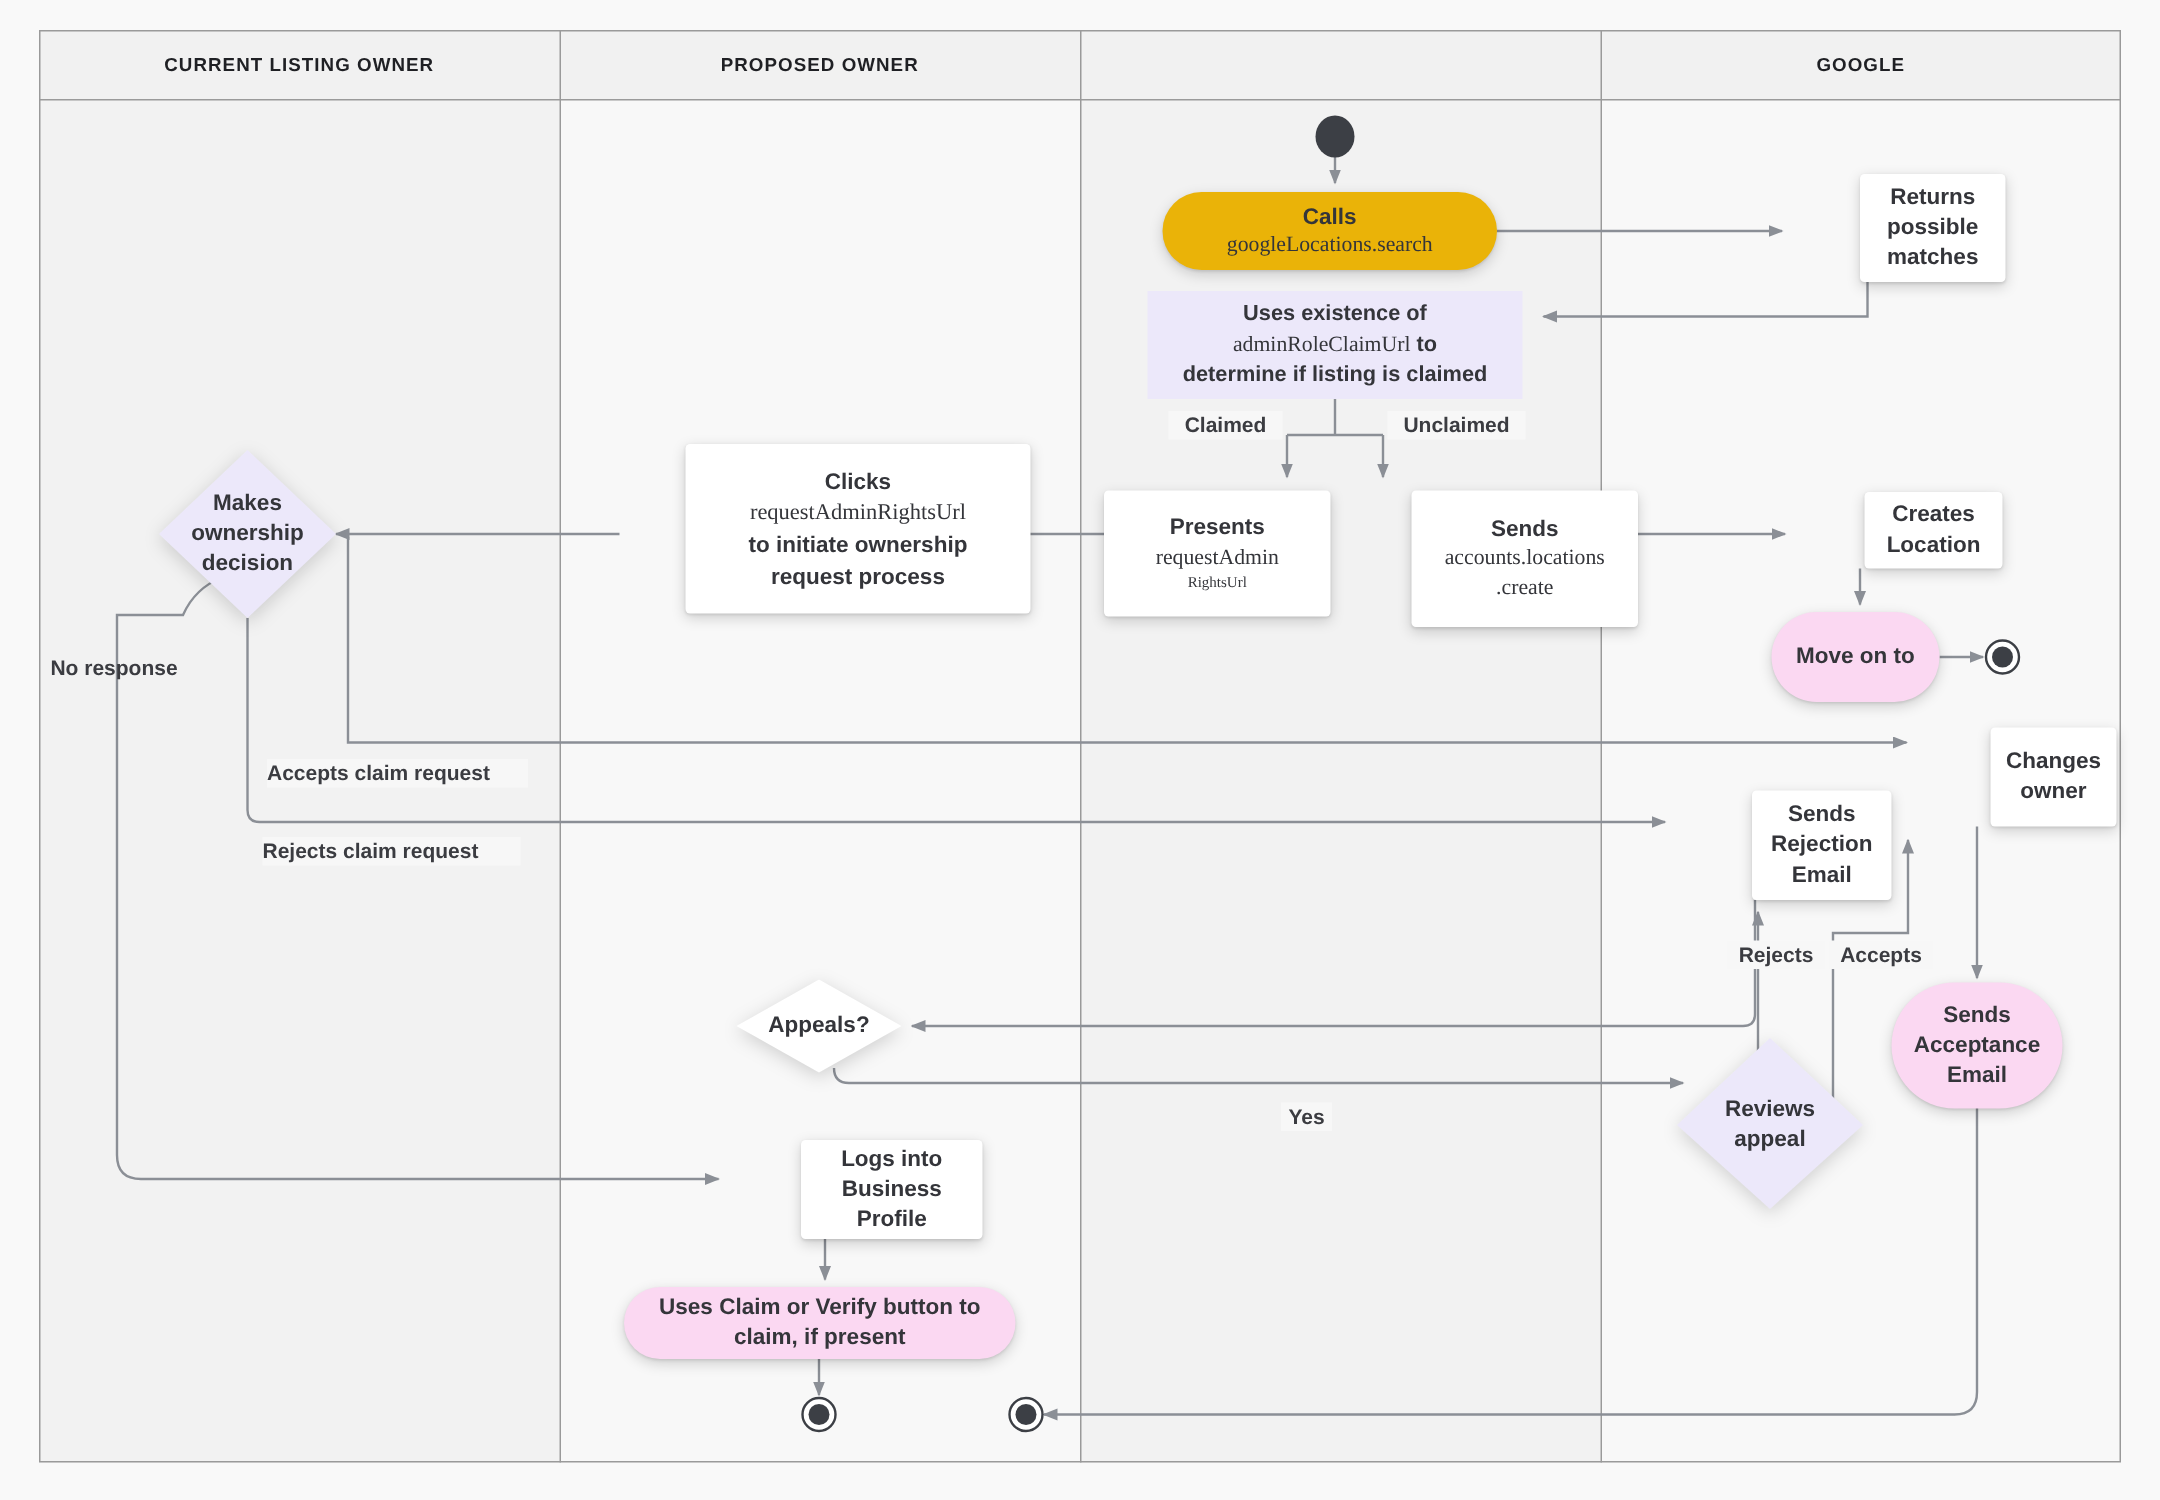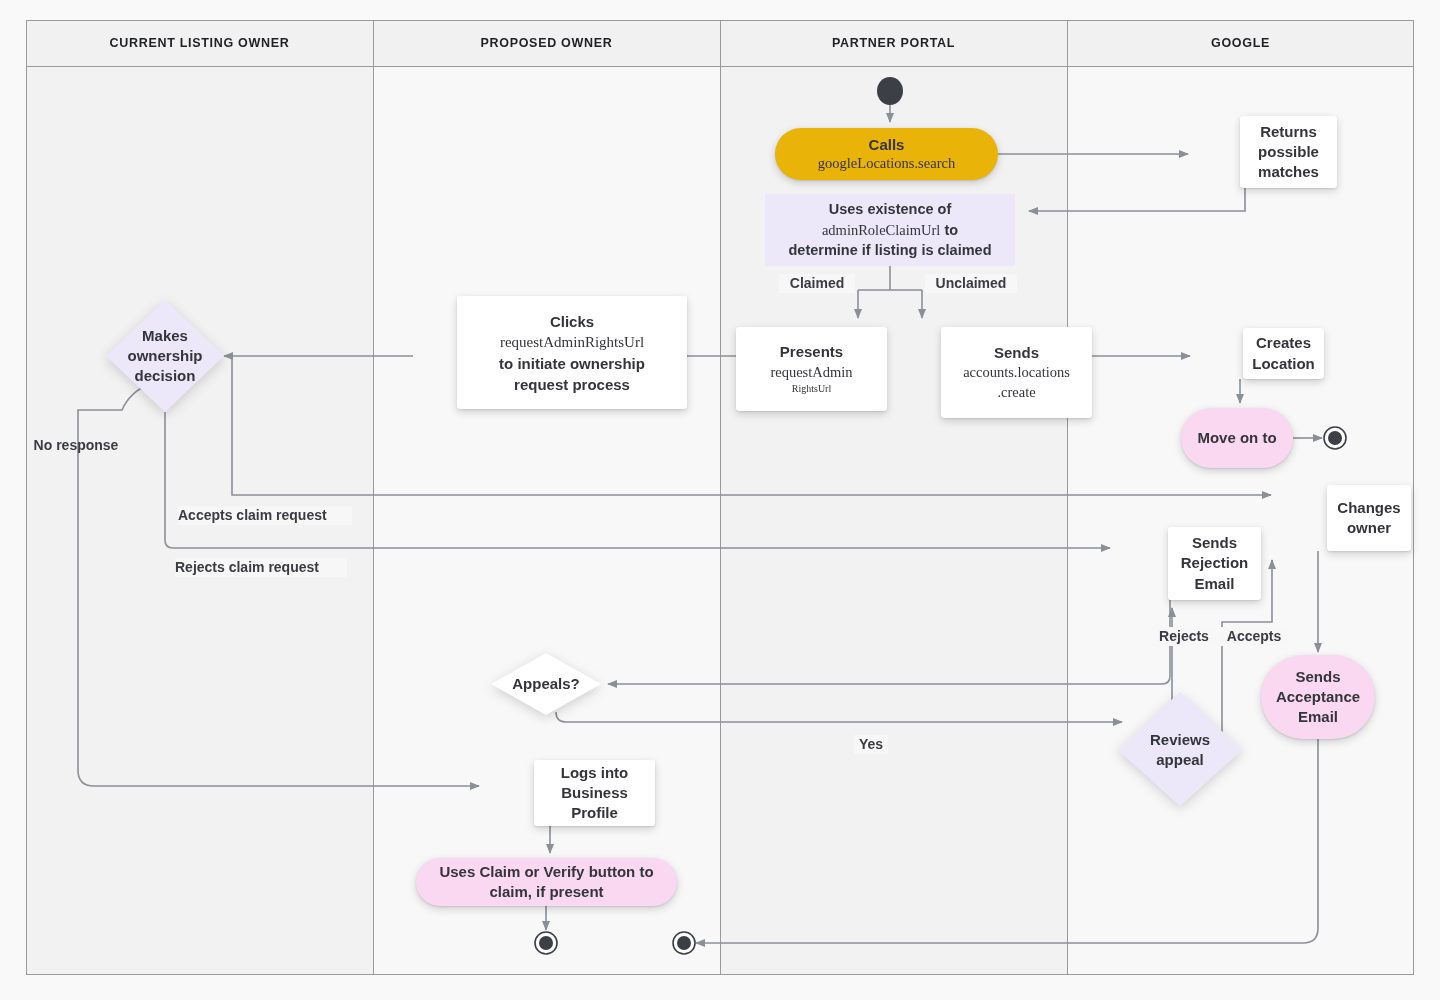--- a/index.html
+++ b/index.html
@@ -122,23 +122,20 @@
       </g>
     </g>
   </svg>
 
   <div class="lane-head" style="left:26px;top:20px;width:347px;height:46px;">
     <span>CURRENT LISTING OWNER</span>
   </div>
   <div class="lane-head" style="left:373px;top:20px;width:347px;height:46px;">
     <span>PROPOSED OWNER</span>
   </div>
-  <div class="lane-head" style="left:720px;top:20px;width:347px;height:46px;">
-    <span>PARTNER PORTAL</span>
-  </div>
   <div class="lane-head" style="left:1067px;top:20px;width:347px;height:46px;">
     <span>GOOGLE</span>
   </div>
 
   <div class="node pill cyan" style="left:775px;top:128px;width:223px;height:52px;">
     <div class="txt">
       <div class="b" style="font-size:15px;line-height:1.25;">Calls</div>
       <div class="m" style="font-size:14.5px;line-height:1.25;">googleLocations.search</div>
     </div>
   </div>
@@ -167,21 +164,21 @@
   </div>
 
   <div class="node rect" style="left:897px;top:327px;width:151px;height:91px;">
     <div class="txt" style="line-height:1.35;">
       <div class="b" style="font-size:15px;">Sends</div>
       <div class="m" style="font-size:14.5px;">accounts.locations</div>
       <div class="m" style="font-size:14.5px;">.create</div>
     </div>
   </div>
 
-  <div class="node rect" style="left:1199px;top:328px;width:81px;height:51px;">
+  <div class="node rect" style="left:1199px;top:328px;width:92px;height:51px;">
     <div class="txt b" style="font-size:15px;line-height:1.35;">Creates Location</div>
   </div>
 
   <div class="node pill pink" style="left:1181px;top:408px;width:112px;height:60px;">
     <div class="txt b" style="font-size:15px;line-height:1.3;">Move on to</div>
   </div>
 
   <div class="node rect" style="left:413px;top:296px;width:230px;height:113px;">
     <div class="txt" style="line-height:1.4;">
       <div class="b" style="font-size:15px;">Clicks</div>

